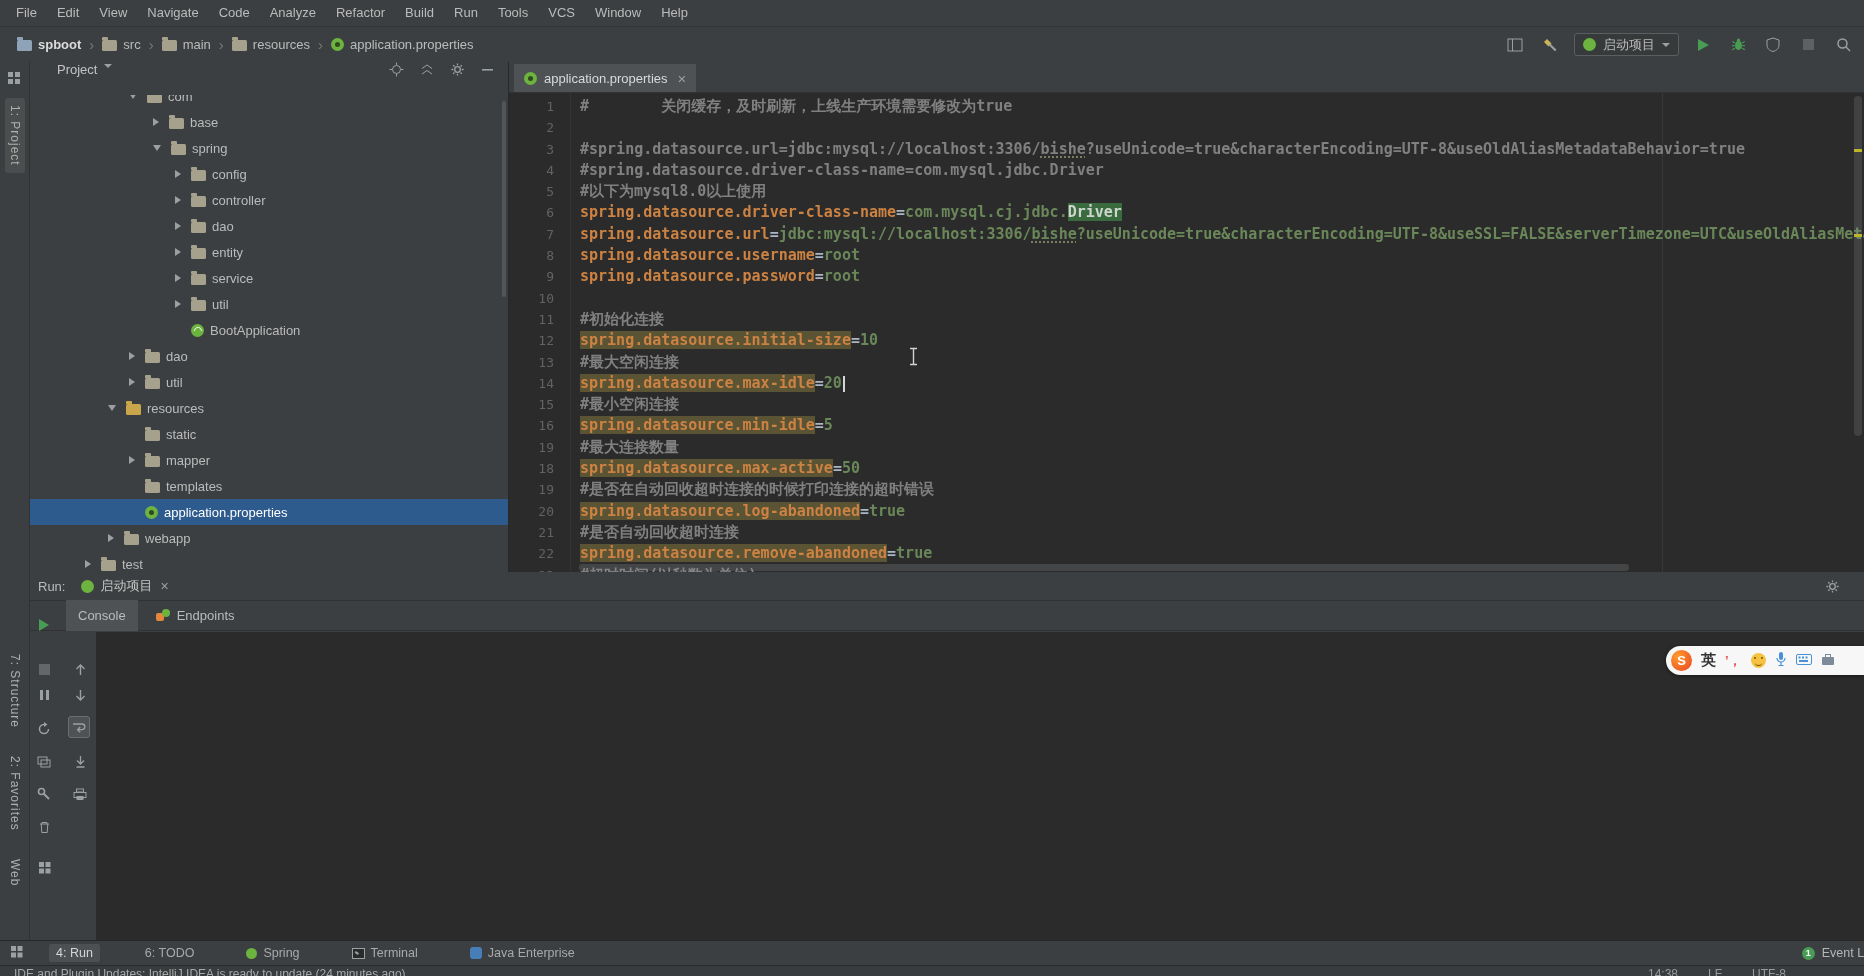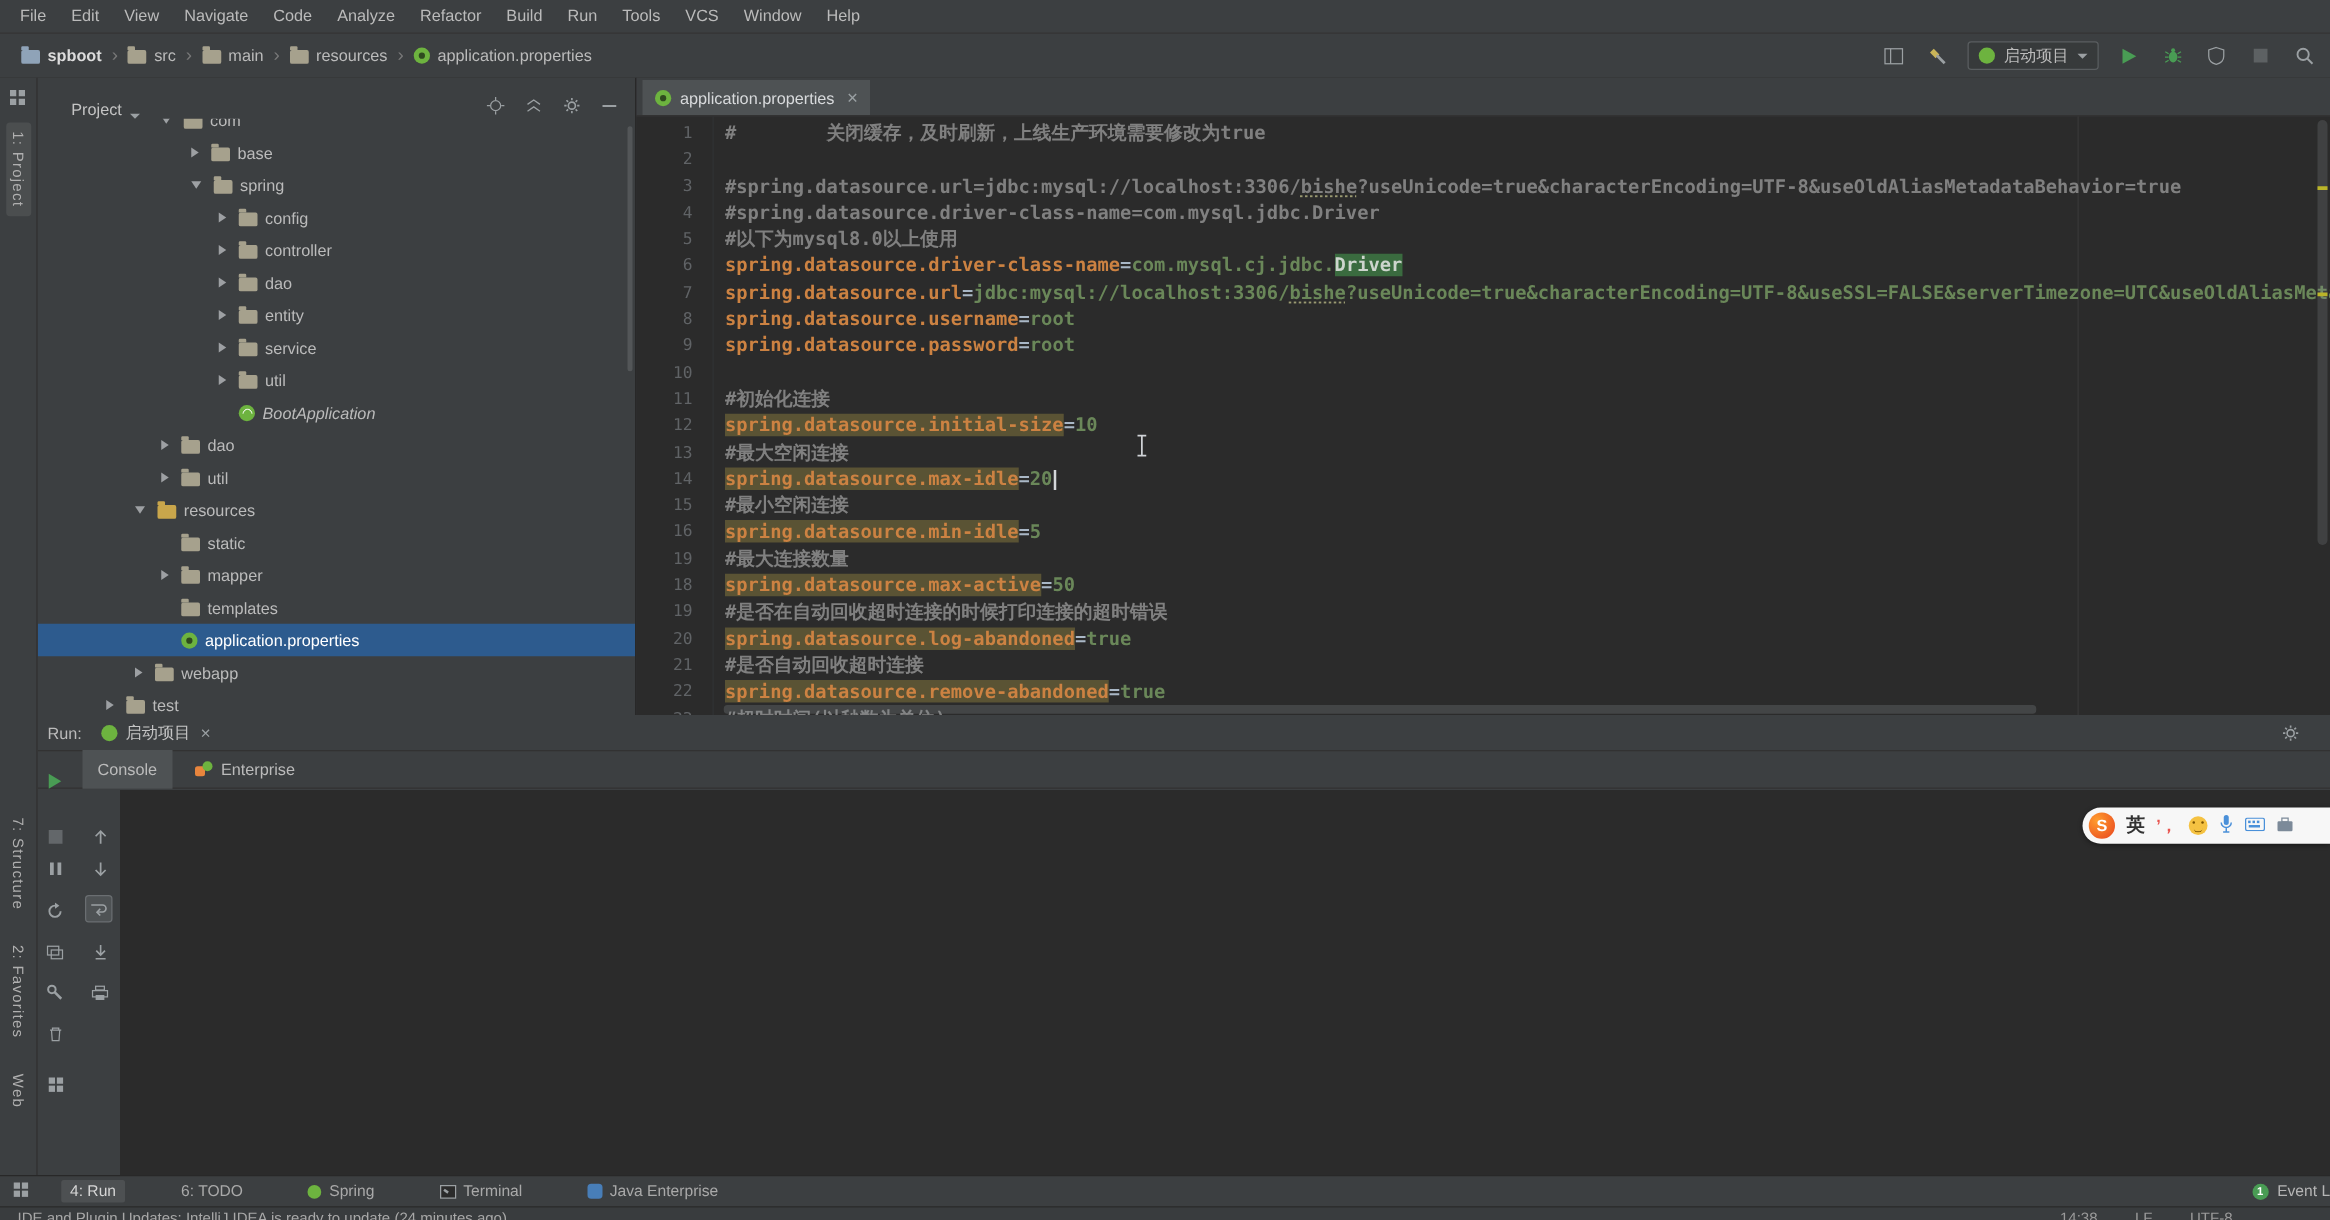--- a/index.html
+++ b/index.html
@@ -43,21 +43,21 @@
 
 
 #left-stripe{position:absolute;left:0;top:62px;width:30px;bottom:36px;background:#3c3f41;border-right:1px solid #323232;z-index:4;}
 .stripe-icon-top{display:block;width:16px;margin:9px auto 10px;}
 .vlabel{writing-mode:vertical-lr;color:#b0b0b0;font-size:12px;letter-spacing:1px;display:block;margin:0 auto;cursor:default;}
 #stripe-top .vlabel{background:rgba(255,255,255,.08);padding:7px 3px;border-radius:3px;}
 #stripe-bottom{position:absolute;top:592px;left:0;width:100%;display:flex;flex-direction:column;align-items:center;gap:28px;}
 
 
 #project-panel{position:absolute;left:30px;top:62px;width:479px;height:510px;background:#3c3f41;border-right:1px solid #282828;overflow:hidden;z-index:3;}
-.pp-header{height:33px;display:flex;align-items:flex-end;gap:7px;padding:0 14px 0 27px;}
+.pp-header{height:33px;display:flex;align-items:flex-start;gap:7px;padding:0 14px 0 27px;}
 .pp-title{color:#c4c4c4;}
 .pp-caret{width:0;height:0;border-top:4px solid #9ba0a3;border-left:4px solid transparent;border-right:4px solid transparent;margin-top:2px;}
 .pp-icons{margin-left:auto;display:flex;gap:16px;align-items:center;}
 .pp-tree{position:absolute;left:0;top:33px;right:0;bottom:0;overflow:hidden;}
 .tree-row{display:flex;align-items:center;height:26px;gap:6px;color:#bbb;white-space:nowrap;cursor:default;}
 .tree-row.cut-top{margin-top:-12px;}
 .tree-row.selected{background:#2D5B8E;color:#fff;}
 .tree-arrow{width:10px;flex:none;}
 .tree-arrow.collapsed{width:0;height:0;border-left:6px solid #9DA0A3;border-top:4.5px solid transparent;border-bottom:4.5px solid transparent;margin:0 4px 0 0;}
 .tree-arrow.expanded{width:0;height:0;border-top:6px solid #9DA0A3;border-left:4.5px solid transparent;border-right:4.5px solid transparent;margin:0 4px 0 0;}
@@ -317,21 +317,21 @@
         <div class="tree-row" style="padding-left: 145px;">
           <span class="tree-arrow collapsed"></span>
           <span class="tico folder"></span>
           <span class="tree-label">service</span>
         </div>
         <div class="tree-row" style="padding-left: 145px;">
           <span class="tree-arrow collapsed"></span>
           <span class="tico folder"></span>
           <span class="tree-label">util</span>
         </div>
-        <div class="tree-row" style="padding-left: 145px; font-style: italic;">
+        <div class="tree-row" style="padding-left: 145px;">
           <span class="tree-arrow none"></span>
           <span class="tico spring-class"></span>
           <span class="tree-label">BootApplication</span>
         </div>
         <div class="tree-row" style="padding-left: 99px;">
           <span class="tree-arrow collapsed"></span>
           <span class="tico folder"></span>
           <span class="tree-label">dao</span>
         </div>
         <div class="tree-row" style="padding-left: 99px;">
@@ -470,21 +470,21 @@
             </g>
           </svg>
         </span>
     </div>
     <div class="run-tabsrow">
         <div class="run-tab active">
           <span class="run-tab-label">Console</span>
         </div>
         <div class="run-tab">
           <span class="tico endpoints"></span>
-          <span class="run-tab-label">Enterprise</span>
+          <span class="run-tab-label">Endpoints</span>
         </div>
       </div>
 
     <span class="rt-icon" style="left:4px;top:44px">
         <span class="rt-play"></span>
       </span>
     <span class="rt-icon" style="left:4px;top:88px">
         <span class="rt-stop"></span>
       </span>
     <span class="rt-icon" style="left:4px;top:114px">

